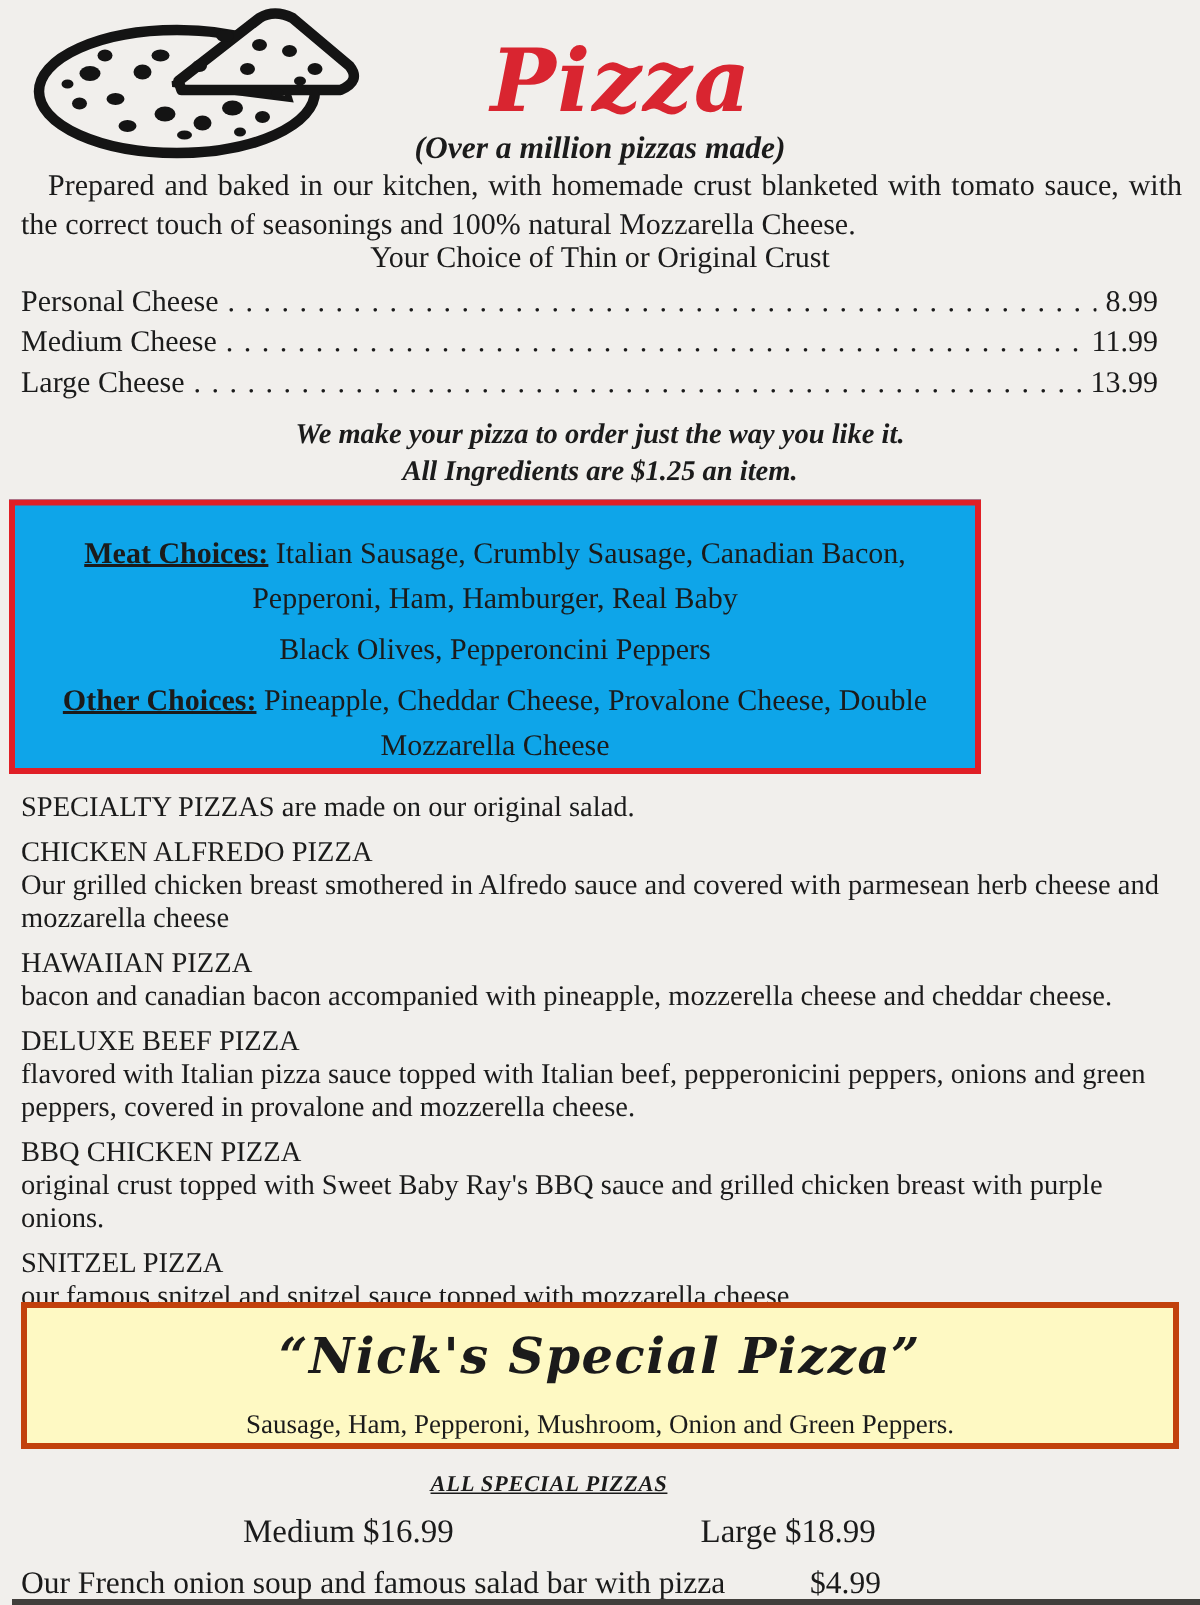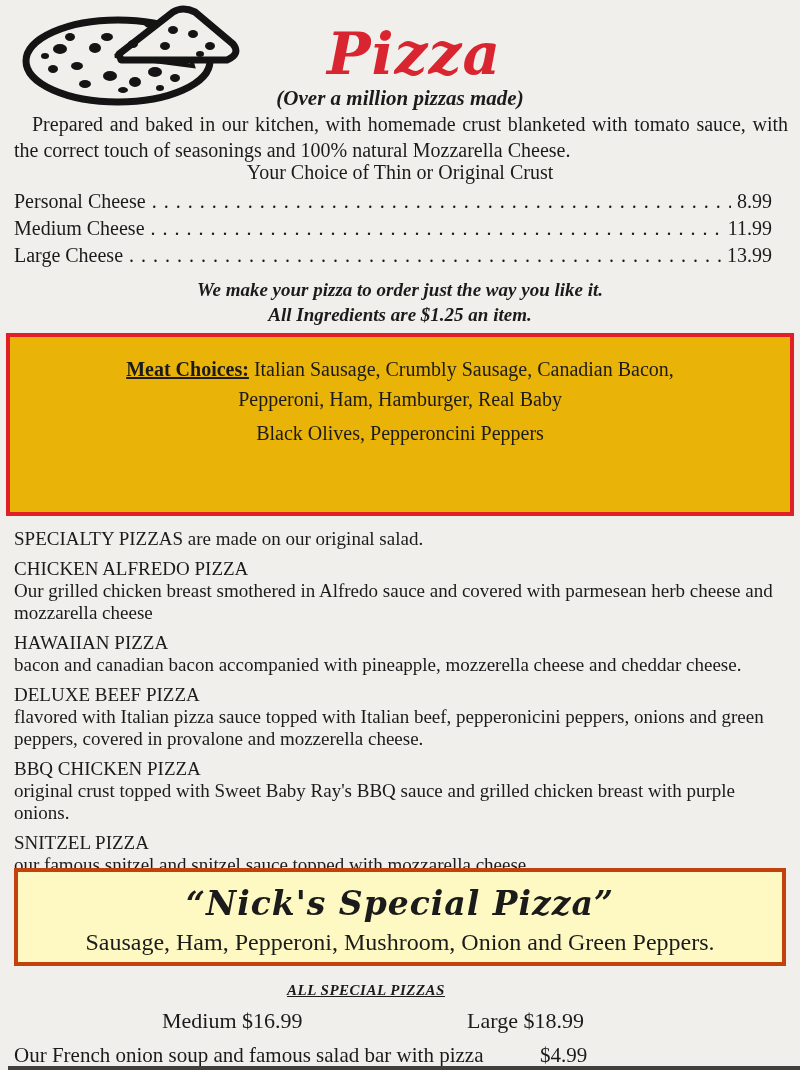--- a/index.html
+++ b/index.html
@@ -42,22 +42,22 @@
     content:". . . . . . . . . . . . . . . . . . . . . . . . . . . . . . . . . . . . . . . . . . . . . . . . . . . . . . . . . . . . . . . . . . . . . . . . . . . . . . . . . . . . .";
     letter-spacing:1px;
   }
   .price-val{white-space:nowrap;}
 
   .order-notes{left:0;top:277px;width:800px;text-align:center;
     font-weight:bold;font-style:italic;font-size:19px;line-height:25px;}
 
   
   .choices-box{
-    left:6px;top:333px;width:788px;height:183px;box-sizing:border-box;
-    border:4px solid #e01f26;background:#eab308;
+    left:6px;top:333px;width:648px;height:183px;box-sizing:border-box;
+    border:4px solid #e01f26;background:#0ea5e9;
     text-align:center;font-size:20px;padding-top:17px;
   }
   .choice-line{line-height:30px;}
   .choice-group{margin-top:4px;}
   .choice-group:first-child{margin-top:0;}
   .choice-label{font-weight:bold;text-decoration:underline;}
 
   
   .specialty{left:14px;top:528px;width:774px;}
   .sp-note{font-size:19px;line-height:22px;}
@@ -67,21 +67,21 @@
 
   
   .nicks-box{
     left:14px;top:868px;width:772px;height:98px;box-sizing:border-box;
     border:4px solid #c2410c;background:#fef9c3;text-align:center;
   }
   .nicks-title{
     margin-top:12px;font-size:33px;font-weight:bold;font-style:italic;
     font-family:"DejaVu Serif","Liberation Serif",serif;letter-spacing:1px;
   }
-  .nicks-toppings{margin-top:6px;font-size:24px;}
+  .nicks-toppings{margin-top:16px;font-size:18px;}
 
   
   .special-heading{
     left:0;top:982px;width:732px;text-align:center;
     font-size:15px;font-weight:bold;text-decoration:underline;letter-spacing:.5px;font-style:italic;
   }
   .size-medium{left:162px;top:1008px;font-size:22px;}
   .size-large{left:467px;top:1008px;font-size:22px;}
   .soup-item{left:14px;top:1043px;font-size:21px;}
   .soup-price{left:540px;top:1043px;font-size:21px;}
@@ -156,20 +156,23 @@
   </div>
 
   <div class="abs choices-box">
     <div class="choice-group">
       <div class="choice-line"><span class="choice-label">Meat Choices:</span> <span>Italian Sausage, Crumbly Sausage, Canadian Bacon,</span></div>
       <div class="choice-line">Pepperoni, Ham, Hamburger, Real Baby</div>
     </div>
     <div class="choice-group">
       <div class="choice-line">Black Olives, Pepperoncini Peppers</div>
     </div>
+    <div class="choice-group">
+      <div class="choice-line"><span class="choice-label">Other Choices:</span> <span>Pineapple, Cheddar Cheese, Provalone Cheese, Double Mozzarella Cheese</span></div>
+    </div>
   </div>
 
   <div class="abs specialty">
     <div class="sp-note">SPECIALTY PIZZAS are made on our original salad.</div>
 
     <div class="sp-item">
       <div class="sp-name">CHICKEN ALFREDO PIZZA</div>
       <div class="sp-desc">Our grilled chicken breast smothered in Alfredo sauce and covered with parmesean herb cheese and mozzarella cheese</div>
     </div>
     <div class="sp-item">

